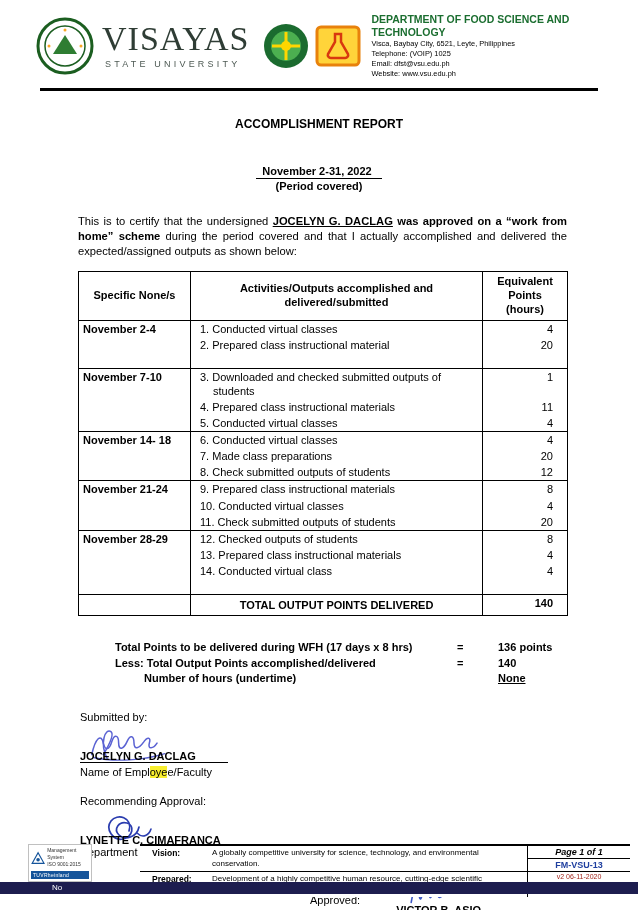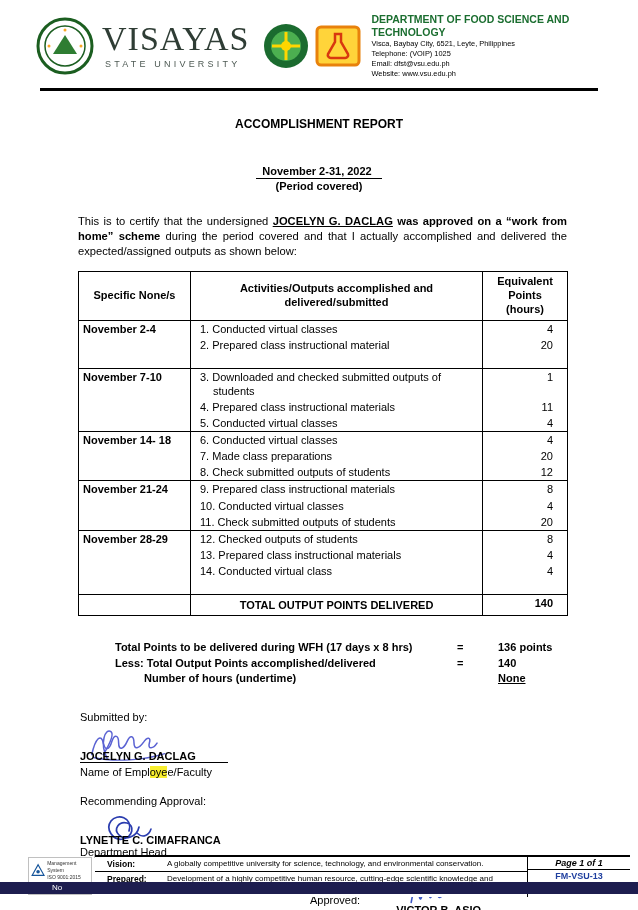--- a/index.html
+++ b/index.html
@@ -47,21 +47,21 @@
   .emp-title{margin-top:3px;}
   .hl{background:#f8ef2f;}
   .recommending{margin:17px 0 0 80px;}
   .sig2{display:block;margin:4px 0 -17px 14px;}
   .dh-name{font-weight:bold;}
   .approved{display:flex;margin:14px 0 0 310px;}
   .app-label{margin-top:22px;}
   .app-col{margin-left:36px;}
   .sig3{display:block;margin:0 0 -6px 6px;}
   .dean-name{font-weight:bold;}
-  .footer{position:absolute;left:28px;right:8px;bottom:13px;display:flex;align-items:center;}
+  .footer{position:absolute;left:28px;right:8px;bottom:13px;display:flex;align-items:flex-start;gap:45px;}
   .cert{width:64px;border:1px solid #c0c0c0;margin-right:3px;font-size:5px;color:#333;padding:2px;box-sizing:border-box;background:#fff;}
   .cert-top{display:flex;align-items:center;gap:2px;}
   .cert-lines div{line-height:1.35;}
   .cert-bar{margin-top:3px;background:#15549a;color:#fff;font-size:5px;padding:1px 2px;letter-spacing:.3px;}
   .vm-wrap{flex:1;border-top:2.5px solid #000;display:flex;background:#fff;}
   .vm{flex:1;}
   .vm-row{display:flex;padding:2px 0;}
   .vm-row + .vm-row{border-top:1px solid #000;}
   .vm-label{width:72px;font-weight:bold;font-size:8.5px;padding-left:12px;box-sizing:border-box;}
   .vm-text{flex:1;font-size:8px;line-height:1.3;padding-right:8px;}

